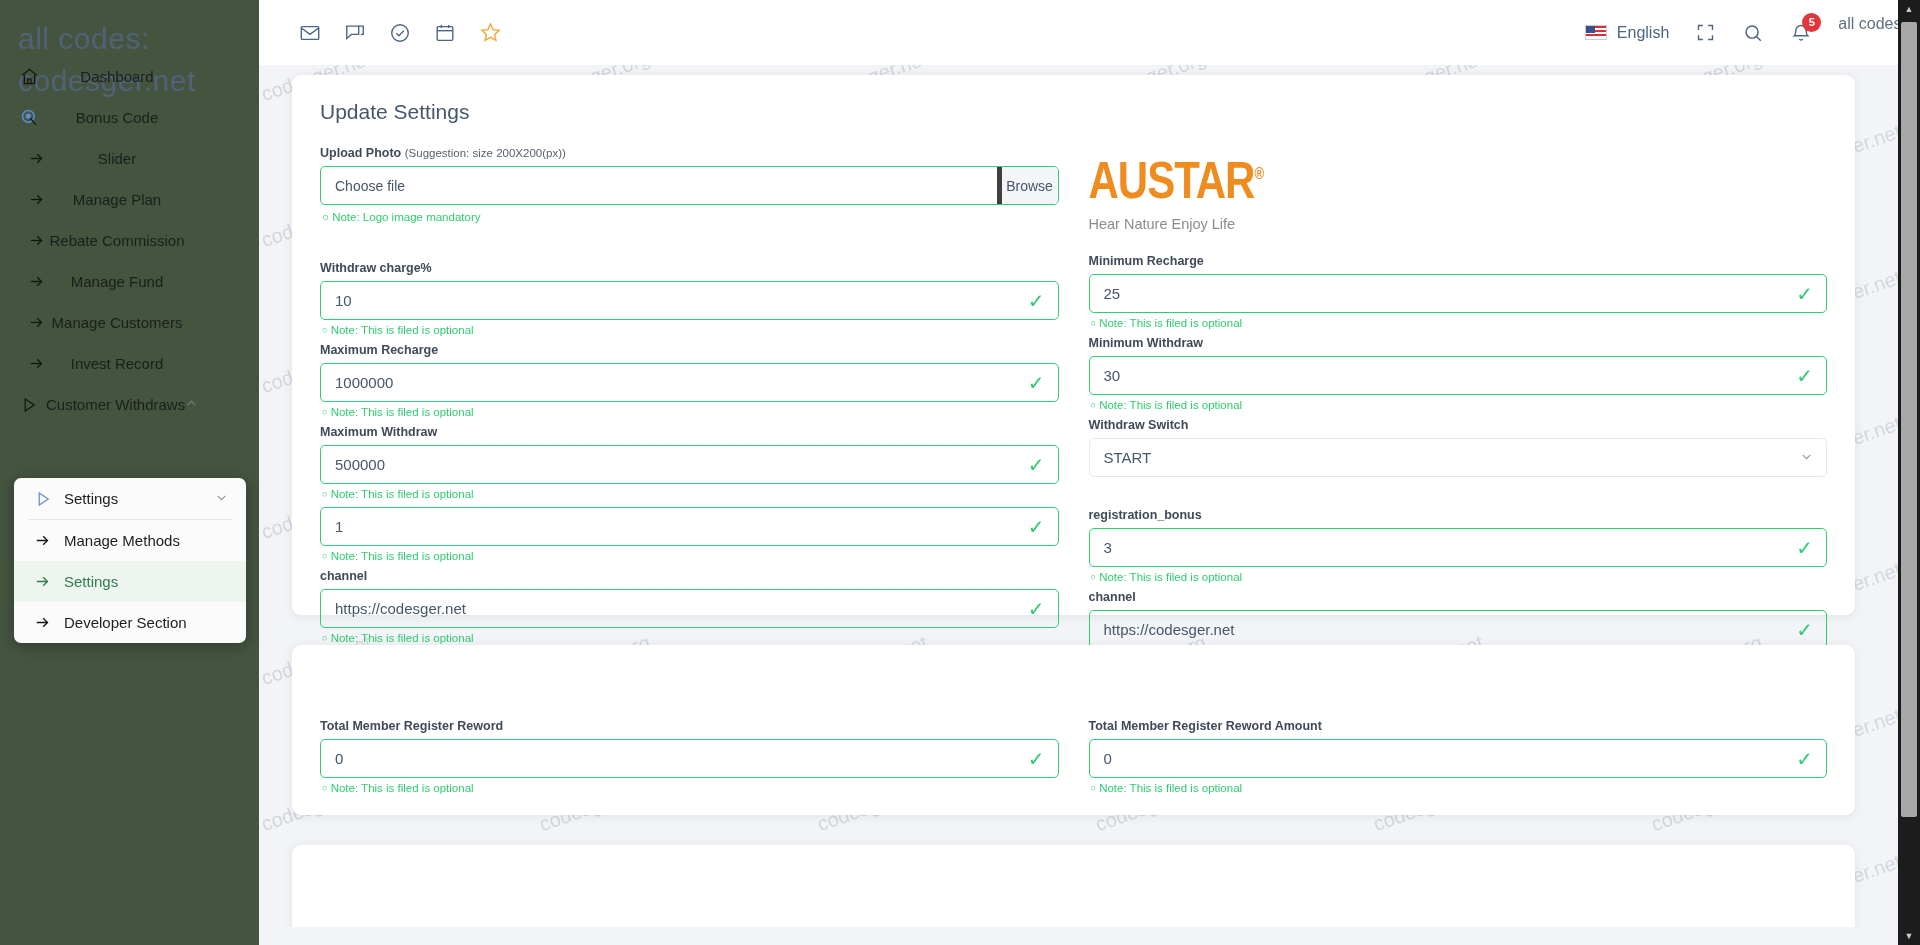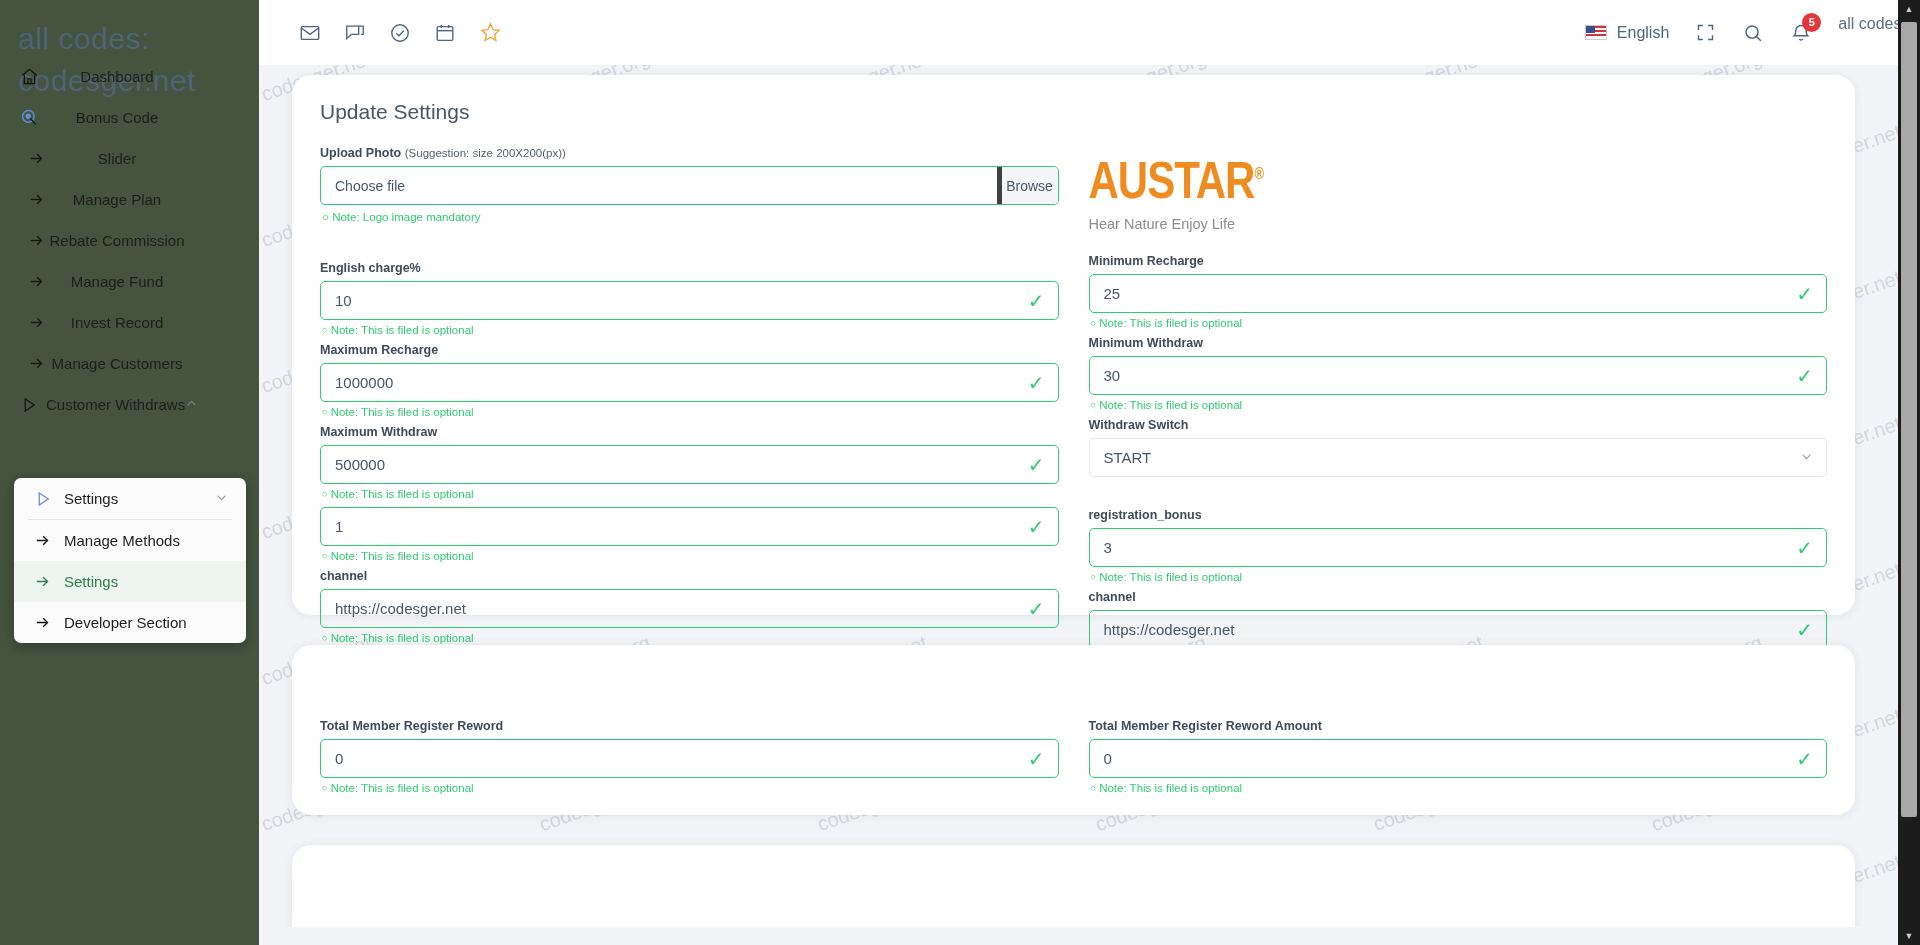--- a/index.html
+++ b/index.html
@@ -111,21 +111,21 @@
     pointer-events: none; z-index: 5; overflow: hidden;
   }
   #wm span {
     position: absolute; color: #9aa3ab; opacity: .35;
     font-size: 20px; transform: rotate(-19deg);
     white-space: nowrap; font-family: "Liberation Sans", sans-serif;
   }
 
   .card {
     position: absolute; background: #ffffff;
-    border-radius: 19px; box-shadow: 0 1px 10px rgba(60,70,90,.10);
+    border-radius: 9px; box-shadow: 0 1px 10px rgba(60,70,90,.10);
     z-index: 10;
   }
   #card1 { left: 33px; top: 10px; width: 1563px; height: 540px; }
   #card2 { left: 33px; top: 580px; width: 1563px; height: 170px; }
   #card3 { left: 33px; top: 780px; width: 1563px; height: 100px; }
 
   .card-title {
     font-size: 21px; color: #47566a; padding: 25px 0 0 28px;
     font-weight: normal;
   }
@@ -295,31 +295,31 @@
         <span class="lbl">Manage Fund</span>
       </div>
 
       <div class="nav-item sub">
         <span class="ic">
           <svg width="17" height="17" viewBox="0 0 24 24" fill="none" stroke="currentColor" stroke-width="1.9">
               <path d="M4 12h15"></path>
               <path d="M13 6l6 6-6 6"></path>
             </svg>
         </span>
+        <span class="lbl">Manage Customers</span>
+      </div>
+
+      <div class="nav-item sub">
+        <span class="ic">
+          <svg width="17" height="17" viewBox="0 0 24 24" fill="none" stroke="currentColor" stroke-width="1.9">
+              <path d="M4 12h15"></path>
+              <path d="M13 6l6 6-6 6"></path>
+            </svg>
+        </span>
         <span class="lbl">Invest Record</span>
-      </div>
-
-      <div class="nav-item sub">
-        <span class="ic">
-          <svg width="17" height="17" viewBox="0 0 24 24" fill="none" stroke="currentColor" stroke-width="1.9">
-              <path d="M4 12h15"></path>
-              <path d="M13 6l6 6-6 6"></path>
-            </svg>
-        </span>
-        <span class="lbl">Manage Customers</span>
       </div>
 
 
       <div class="nav-item">
         <span class="ic">
           <svg width="18" height="18" viewBox="0 0 24 24" fill="none" stroke="currentColor" stroke-width="1.7">
               <path d="M7 4l12 8-12 8z"></path>
             </svg>
         </span>
         <span class="lbl">Customer Withdraws</span>
@@ -558,21 +558,21 @@
             </div>
             <div class="mandatory">
               <span class="dot">○</span>
               <span>Note: Logo image mandatory</span>
             </div>
           </div>
 
           <div style="height:37px;"></div>
 
           <div class="fld">
-            <span class="flabel">English charge%</span>
+            <span class="flabel">Withdraw charge%</span>
             <div class="inputwrap">
               <input class="fin" value="10" style="">
               <span class="tick">✓</span>
             </div>
             <div class="fnote"><span class="dot">○</span> <span>Note: This is filed is optional</span></div>
           </div>
 
           <div class="fld">
             <span class="flabel">Maximum Recharge</span>
             <div class="inputwrap">

